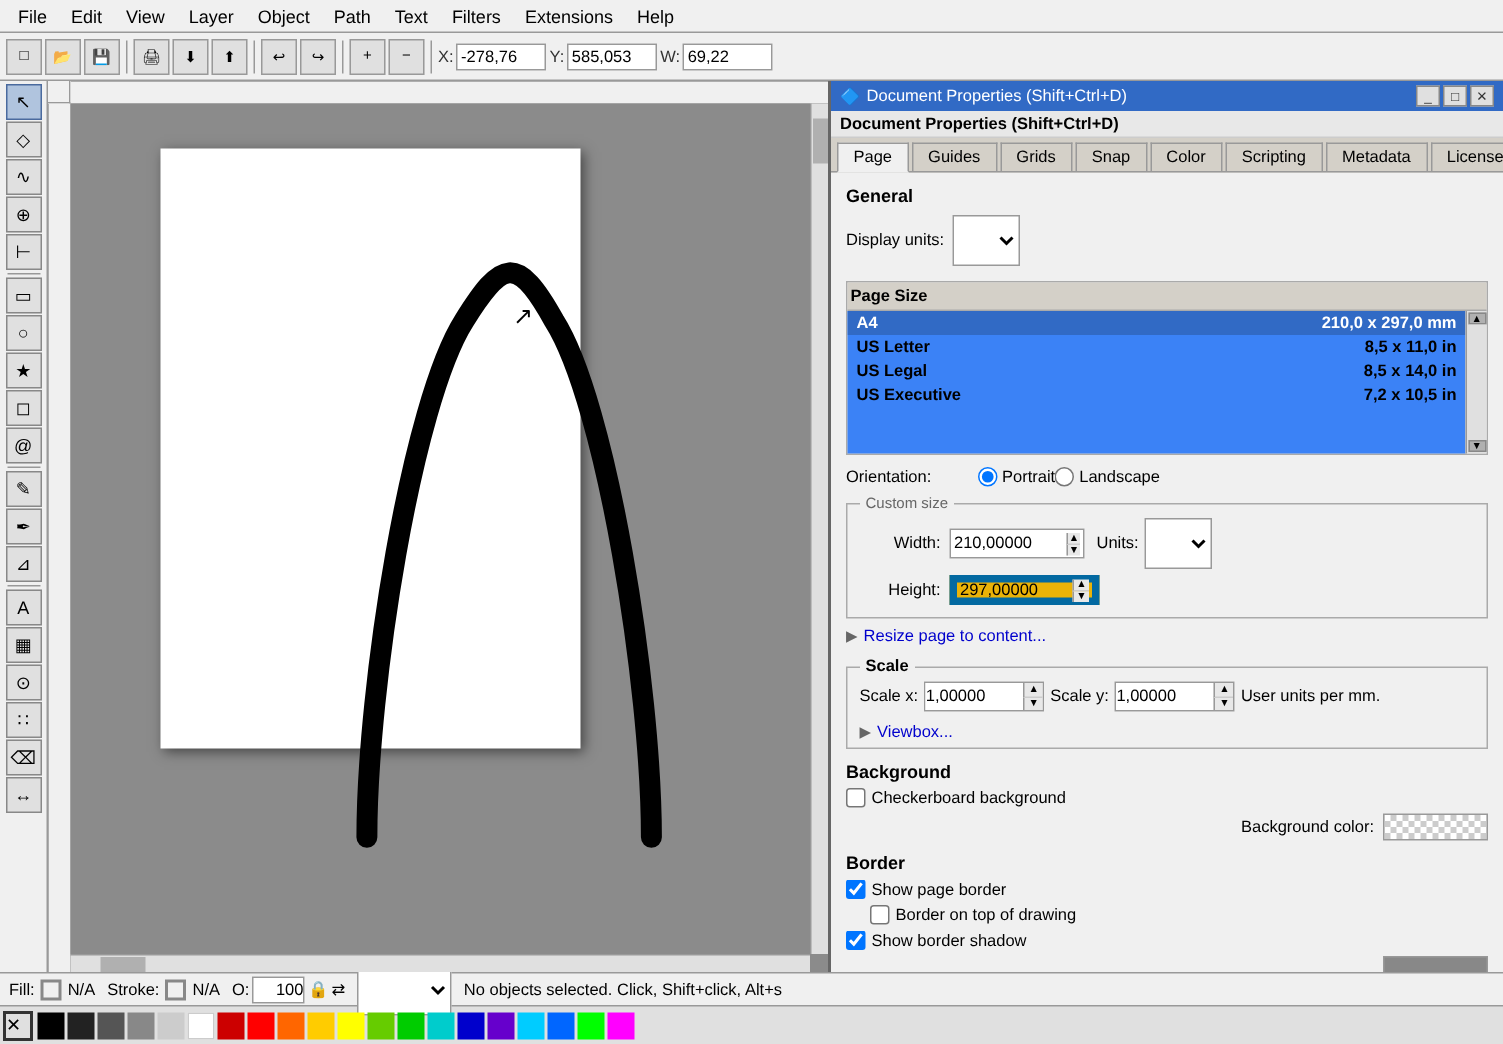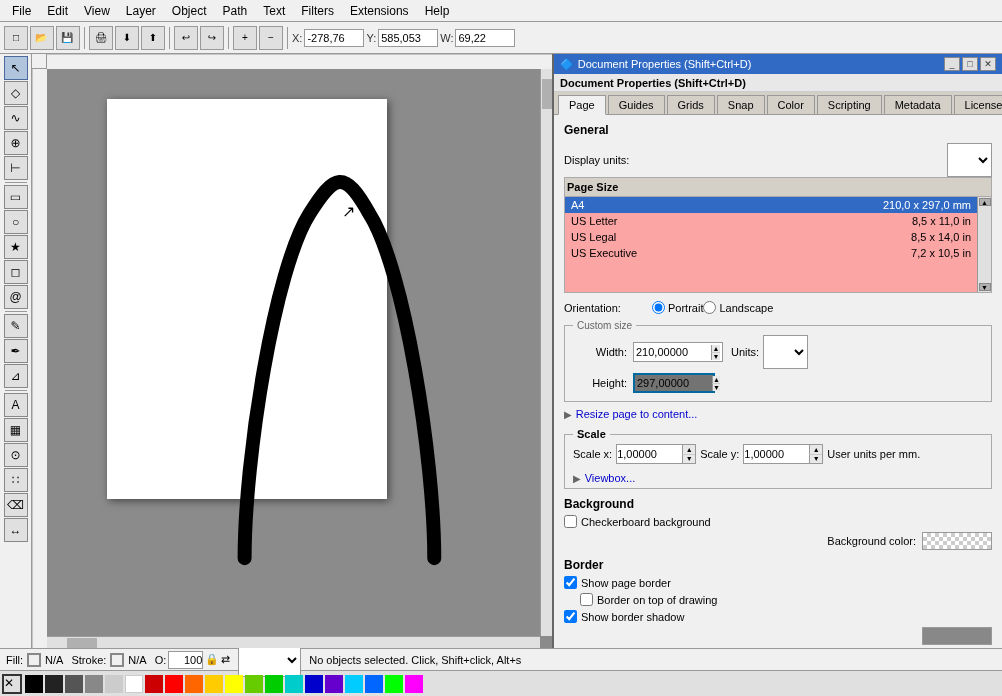--- a/index.html
+++ b/index.html
@@ -47,21 +47,21 @@
     
     .dp-tabs { display: flex; background: #d4d0c8; border-bottom: 1px solid #999; padding-top: 3px; padding-left: 4px; gap: 2px; }
     .dp-tab { padding: 3px 10px; font-size: 11px; cursor: pointer; border: 1px solid #999; border-bottom: none; background: #d4d0c8; }
     .dp-tab.active { background: #f0f0f0; border-bottom: 1px solid #f0f0f0; margin-bottom: -1px; }
 
     
     .dp-content { flex: 1; background: #f0f0f0; padding: 8px 10px; overflow-y: auto; }
     .section-title { font-weight: bold; font-size: 12px; margin-bottom: 6px; }
 
     
-    .display-units-row { display: flex; align-items: center; justify-content: space-between; }
+    .display-units-row { display: flex; align-items: center; justify-content: flex-start; margin-bottom: 10px; }
     select { font-size: 11px; height: 20px; border: 1px solid #999; background: white; padding: 16px 2px; }
     .page-size-row { padding: 2px 6px; font-size: 11px; display: flex; justify-content: space-between; cursor: pointer; }
     .page-size-row.selected { background: #316ac5; color: white; }
 
     
     .orientation-row { display: flex; align-items: center; margin: 6px 0; font-size: 11px; }
     .orientation-label { min-width: 80px; }
     .radio-group { display: flex; margin-left: 8px; }
     .radio-item { display: flex; align-items: center; gap: 3px; cursor: pointer; }
     input[type=radio] { cursor: pointer; }
@@ -242,21 +242,21 @@
           <option>px</option>
           <option>in</option>
           <option>pt</option>
           <option>cm</option>
         </select>
       </div>
 
       <div style="border:1px solid #aaa; padding:0; margin-bottom:8px;">
         <div style="background:#d4d0c8; padding:3px 2px; font-size:11px; font-weight:bold; border-bottom:1px solid #aaa;">Page Size</div>
         <div style="display:flex; height:95px;">
-          <div style="flex:1; overflow:hidden; background:#fca5a5;">
+          <div style="flex:1; overflow:hidden; background:#3b82f6;font-weight:bold;">
             <div class="page-size-row selected">
               <span>A4</span>
               <span>210,0 x 297,0 mm</span>
             </div>
             <div class="page-size-row">
               <span>US Letter</span>
               <span>8,5 x 11,0 in</span>
             </div>
             <div class="page-size-row">
               <span>US Legal</span>
@@ -302,21 +302,21 @@
           </div>
           <span style="margin-left:8px; font-size:11px;">Units:</span>
           <select style="margin-left:4px; height:20px; font-size:11px; border:1px solid #999;">
             <option>mm</option>
             <option>px</option>
             <option>in</option>
           </select>
         </div>
         <div class="custom-row">
           <span style="min-width:60px; text-align:right; padding-right:6px; font-size:11px;">Height:</span>
-          <div class="num-input" style="border:2px solid #0369a1; display:flex; width:82px; height:20px; background:#737373;">
+          <div class="num-input" style="border:5px solid #0369a1; display:flex; width:100px; height:20px; background:#eab308;">
             <input type="text" style="border: none; width: 75px; font-size: 11px; outline: none;" value="297,00000">
             <div style="display:flex; flex-direction:column; width:14px;">
               <div style="flex:1; background:#e8e8e8; border-left:1px solid #999; border-bottom:1px solid #ccc; font-size:7px; text-align:center; cursor:pointer; display:flex; align-items:center; justify-content:center;">▲</div>
               <div style="flex:1; background:#e8e8e8; border-left:1px solid #999; font-size:7px; text-align:center; cursor:pointer; display:flex; align-items:center; justify-content:center;">▼</div>
             </div>
           </div>
         </div>
       </fieldset>
 
       <div class="resize-link">

